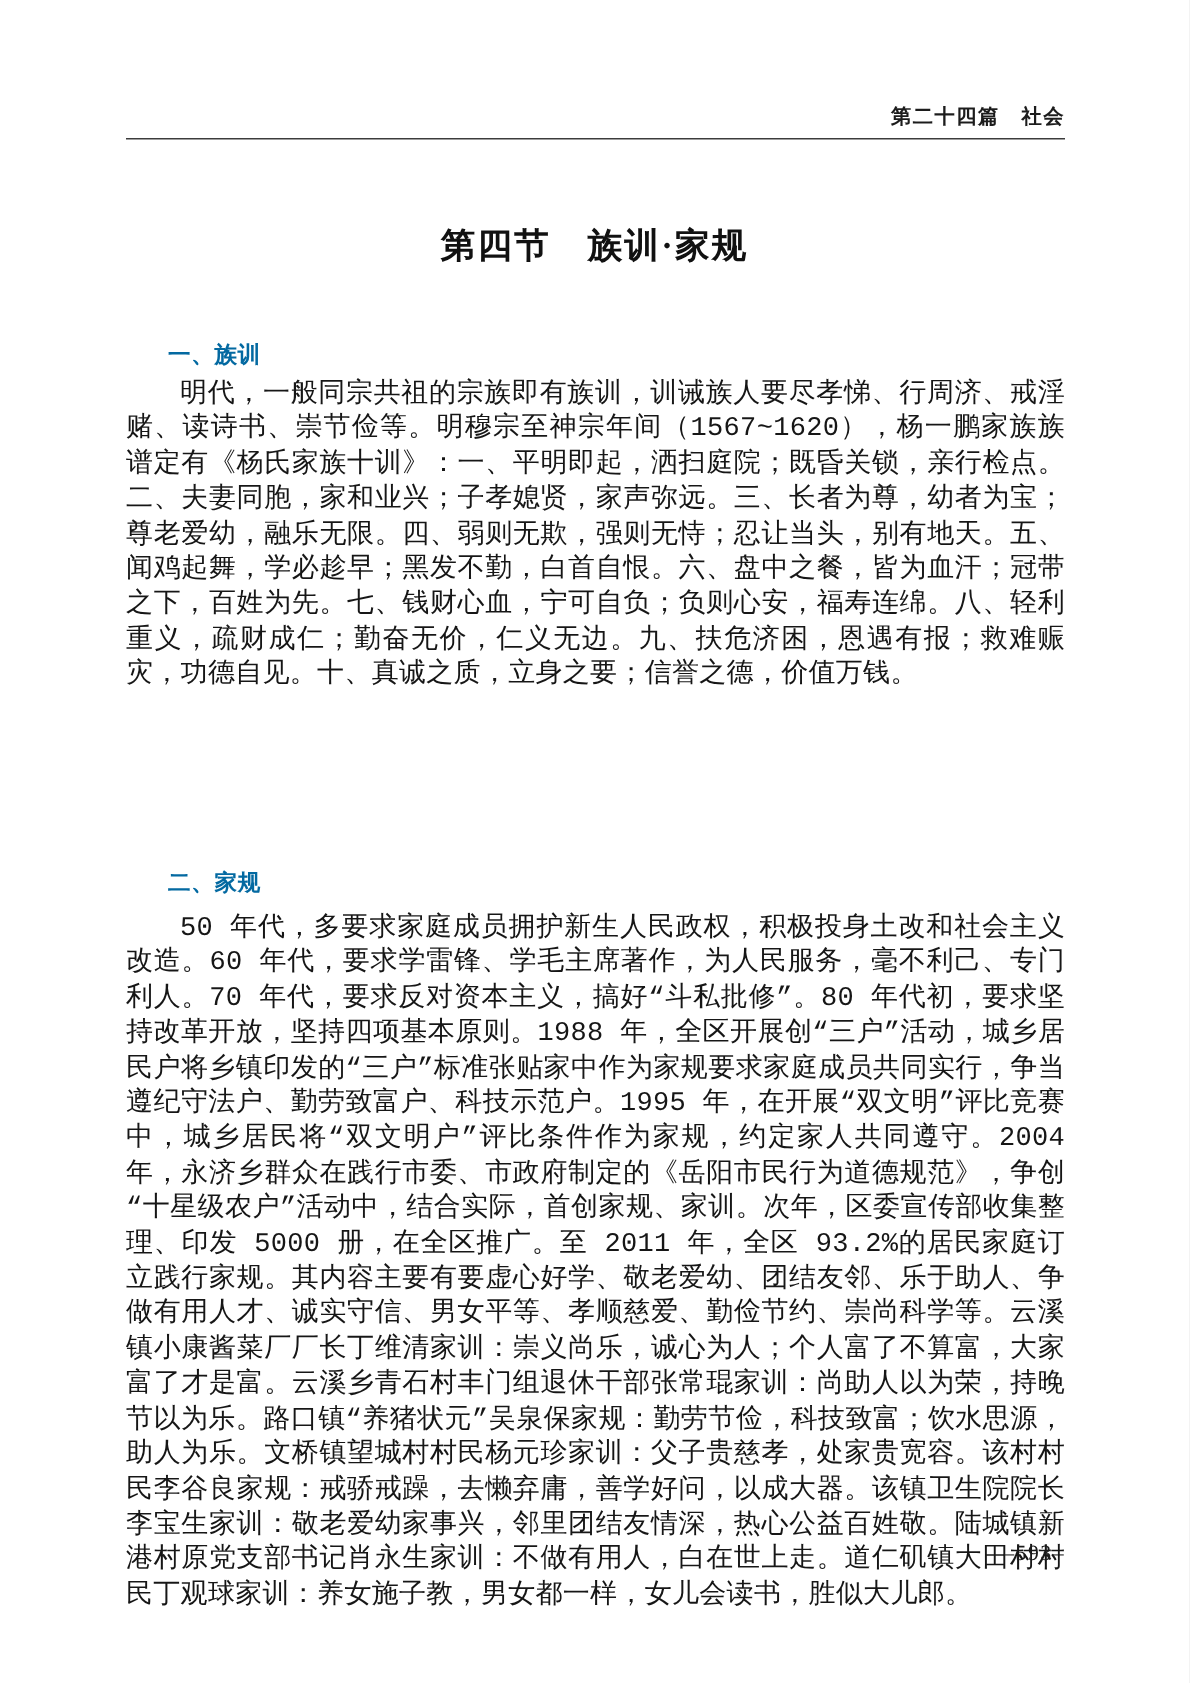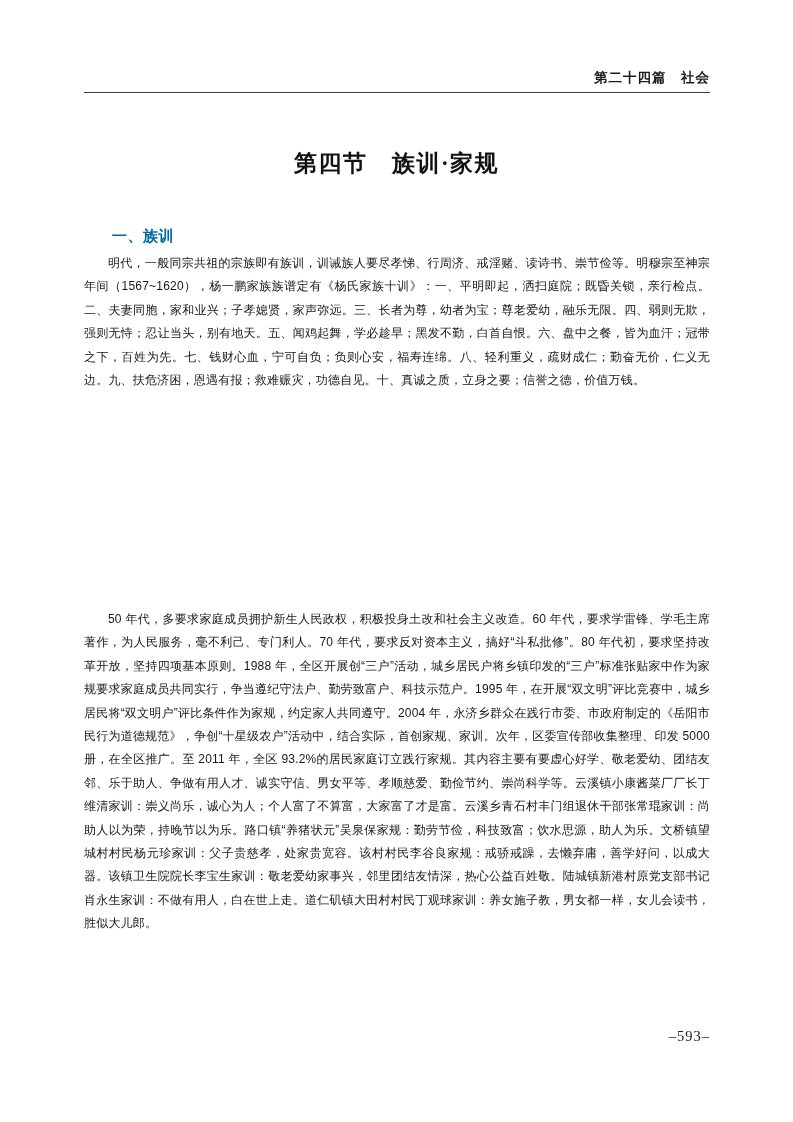--- a/index.html
+++ b/index.html
@@ -49,22 +49,22 @@
     font-size: 15px;
     letter-spacing: 0.5px;
     color: #0369a1;
   }
   #heading-1 { top: 227px; }
   #heading-2 { top: 579px; }
 
   .body-block {
     position: absolute;
     left: 84px; width: 626px;
-    font-family: Liberation Sans, sans-serif;
-    font-size: 12px;
+    font-family: Liberation Mono, monospace;
+    font-size: 18px;
     line-height: 23.4px;
     letter-spacing: 0.2px;
     text-align: justify;
     text-justify: inter-character;
     color: #161616;
   }
   #body-1 { top: 252px; }
   #body-2 { top: 608px; }
   .body-block p { text-indent: 2em; margin: 0; }
 
@@ -88,20 +88,21 @@
   <hr class="header-rule">
 
   <div class="doc-title">第四节　族训·家规</div>
 
   <div class="section-heading" id="heading-1">一、族训</div>
 
   <div class="body-block" id="body-1">
     <p>明代，一般同宗共祖的宗族即有族训，训诫族人要尽孝悌、行周济、戒淫赌、读诗书、崇节俭等。明穆宗至神宗年间（1567~1620），杨一鹏家族族谱定有《杨氏家族十训》：一、平明即起，洒扫庭院；既昏关锁，亲行检点。二、夫妻同胞，家和业兴；子孝媳贤，家声弥远。三、长者为尊，幼者为宝；尊老爱幼，融乐无限。四、弱则无欺，强则无恃；忍让当头，别有地天。五、闻鸡起舞，学必趁早；黑发不勤，白首自恨。六、盘中之餐，皆为血汗；冠带之下，百姓为先。七、钱财心血，宁可自负；负则心安，福寿连绵。八、轻利重义，疏财成仁；勤奋无价，仁义无边。九、扶危济困，恩遇有报；救难赈灾，功德自见。十、真诚之质，立身之要；信誉之德，价值万钱。</p>
   </div>
 
+  <div class="section-heading" id="heading-2">二、家规</div>
 
   <div class="body-block" id="body-2">
     <p>50 年代，多要求家庭成员拥护新生人民政权，积极投身土改和社会主义改造。60 年代，要求学雷锋、学毛主席著作，为人民服务，毫不利己、专门利人。70 年代，要求反对资本主义，搞好“斗私批修”。80 年代初，要求坚持改革开放，坚持四项基本原则。1988 年，全区开展创“三户”活动，城乡居民户将乡镇印发的“三户”标准张贴家中作为家规要求家庭成员共同实行，争当遵纪守法户、勤劳致富户、科技示范户。1995 年，在开展“双文明”评比竞赛中，城乡居民将“双文明户”评比条件作为家规，约定家人共同遵守。2004 年，永济乡群众在践行市委、市政府制定的《岳阳市民行为道德规范》，争创“十星级农户”活动中，结合实际，首创家规、家训。次年，区委宣传部收集整理、印发 5000 册，在全区推广。至 2011 年，全区 93.2%的居民家庭订立践行家规。其内容主要有要虚心好学、敬老爱幼、团结友邻、乐于助人、争做有用人才、诚实守信、男女平等、孝顺慈爱、勤俭节约、崇尚科学等。云溪镇小康酱菜厂厂长丁维清家训：崇义尚乐，诚心为人；个人富了不算富，大家富了才是富。云溪乡青石村丰门组退休干部张常琨家训：尚助人以为荣，持晚节以为乐。路口镇“养猪状元”吴泉保家规：勤劳节俭，科技致富；饮水思源，助人为乐。文桥镇望城村村民杨元珍家训：父子贵慈孝，处家贵宽容。该村村民李谷良家规：戒骄戒躁，去懒弃庸，善学好问，以成大器。该镇卫生院院长李宝生家训：敬老爱幼家事兴，邻里团结友情深，热心公益百姓敬。陆城镇新港村原党支部书记肖永生家训：不做有用人，白在世上走。道仁矶镇大田村村民丁观球家训：养女施子教，男女都一样，女儿会读书，胜似大儿郎。</p>
   </div>
 
   <div class="page-number">–593–</div>
 
 </div>
 
 </body></html>

